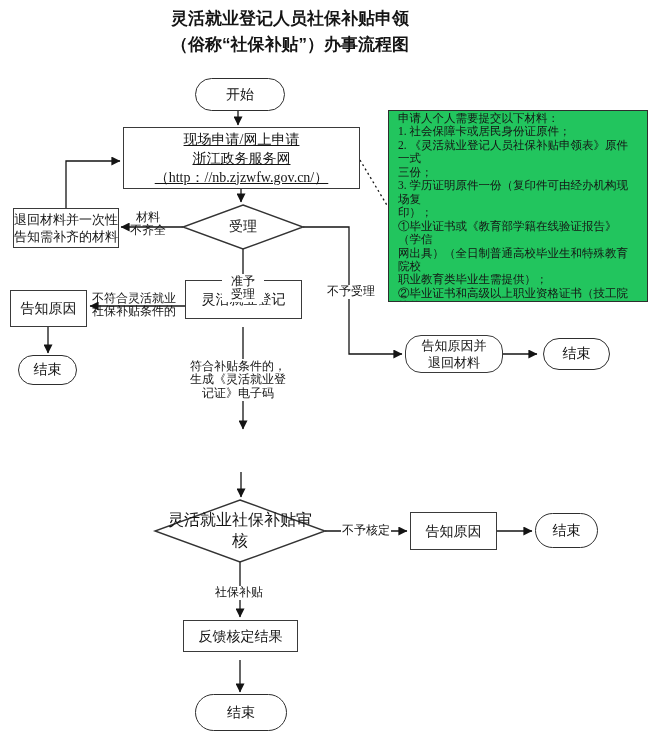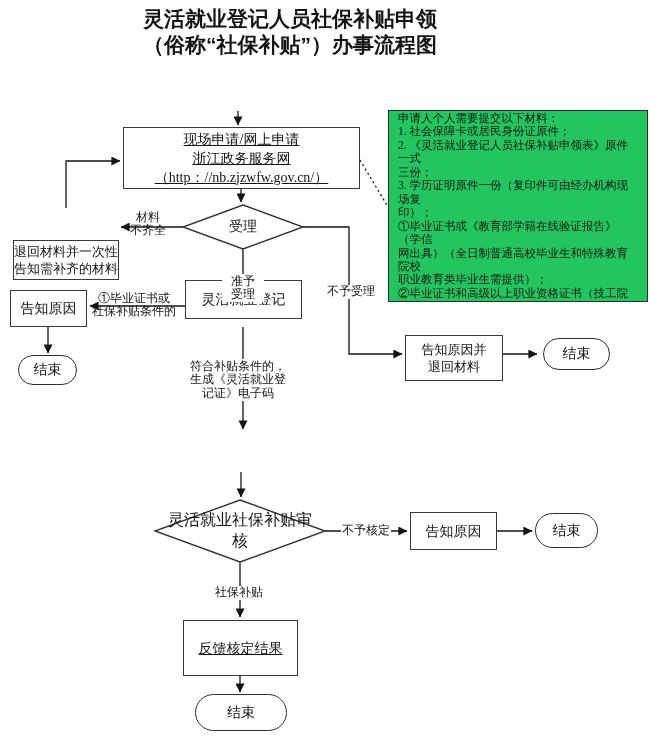--- a/index.html
+++ b/index.html
@@ -2,21 +2,21 @@
 <html><head>
 <meta charset="utf-8">
 <style>
   html,body{margin:0;padding:0;background:#fff;}
   #canvas{position:relative;width:650px;height:756px;background:#fff;overflow:hidden;
           font-family:"Liberation Serif","DejaVu Serif",serif;color:#141414;}
   #connectors{position:absolute;left:0;top:0;}
   .abs{position:absolute;box-sizing:border-box;}
   .title{left:0;top:6px;width:580px;text-align:center;
          font-family:"Liberation Sans","DejaVu Sans",sans-serif;
-         font-weight:bold;font-size:21px;line-height:26px;}
+         font-weight:bold;font-size:17px;line-height:26px;}
   .node{display:flex;align-items:center;justify-content:center;text-align:center;
         background:#fff;border:1.4px solid #3a3a3a;font-size:14px;line-height:19px;
         white-space:pre-line;}
   .oval{display:flex;align-items:center;justify-content:center;text-align:center;
         background:#fff;border:1.3px solid #2e2e2e;font-size:14px;border-radius:999px;}
   .dtext{display:flex;align-items:center;justify-content:center;text-align:center;
          font-size:14px;}
   .elabel{display:flex;align-items:center;justify-content:center;text-align:center;
           font-size:12px;line-height:13.5px;white-space:pre-line;}
   .wbg{background:#fff;}
@@ -57,20 +57,21 @@
       <polygon points="243,205 303,227 243,249 183,227"></polygon>
       <polygon points="240,500 325,531 240,562 155,531"></polygon>
     </g>
   </svg>
 
   <div class="abs title">
     <div>灵活就业登记人员社保补贴申领</div>
     <div>（俗称“社保补贴”）办事流程图</div>
   </div>
 
+  <div class="abs oval" style="left:195px;top:78px;width:90px;height:33px;">开始</div>
 
   <div class="abs node" style="left:123px;top:127px;width:237px;height:62px;text-decoration:underline;">现场申请/网上申请
 浙江政务服务网
 （http：//nb.zjzwfw.gov.cn/）</div>
 
   <div class="abs note" style="left:388px;top:110px;width:260px;height:192px;">申请人个人需要提交以下材料：
 1. 社会保障卡或居民身份证原件；
 2. 《灵活就业登记人员社保补贴申领表》原件一式
 三份；
 3. 学历证明原件一份（复印件可由经办机构现场复
@@ -79,54 +80,54 @@
 网出具）（全日制普通高校毕业生和特殊教育院校
 职业教育类毕业生需提供）；
 ②毕业证书和高级以上职业资格证书（技工院校的
 高级工班、预备技师（技师）班毕业生需提供）；
 ③毕业证书或学位证书、国外学历学位认证书（教
 育部留学服务中心出具）（留学回国毕业生需提
 供）。</div>
 
   <div class="abs dtext" style="left:193px;top:215px;width:100px;height:24px;">受理</div>
 
-  <div class="abs node small" style="left:13px;top:208px;width:106px;height:40px;margin-top:32px;">退回材料并一次性
+  <div class="abs node small" style="left:13px;top:208px;width:106px;height:40px;">退回材料并一次性
 告知需补齐的材料</div>
 
   <div class="abs node" style="left:10px;top:290px;width:77px;height:37px;">告知原因</div>
 
   <div class="abs oval" style="left:18px;top:355px;width:59px;height:30px;">结束</div>
 
   <div class="abs node" style="left:185px;top:280px;width:117px;height:39px;">灵活就业登记</div>
 
-  <div class="abs node small" style="left:405px;top:335px;width:98px;height:46px;">告知原因并
+  <div class="abs node small" style="left:405px;top:335px;width:98px;height:38px;border-radius:16px;">告知原因并
 退回材料</div>
 
   <div class="abs oval" style="left:543px;top:338px;width:67px;height:32px;">结束</div>
 
 
   <div class="abs dtext" style="left:165px;top:519px;width:150px;height:24px;font-size:16px;">灵活就业社保补贴审核</div>
 
   <div class="abs node" style="left:410px;top:512px;width:87px;height:38px;">告知原因</div>
 
   <div class="abs oval" style="left:535px;top:513px;width:63px;height:35px;">结束</div>
 
-  <div class="abs node" style="left:183px;top:620px;width:115px;height:56px;text-decoration:underline;">反馈核定结果</div>
+  <div class="abs node" style="left:183px;top:620px;width:115px;height:32px;">反馈核定结果</div>
 
   <div class="abs oval" style="left:195px;top:694px;width:92px;height:37px;">结束</div>
 
   <div class="abs elabel" style="left:117px;top:210px;width:62px;height:28px;">材料
 不齐全</div>
 
   <div class="abs elabel wbg" style="left:222px;top:250px;width:42px;height:28px;margin-top:24px;">准予
 受理</div>
 
   <div class="abs elabel wbg" style="left:326px;top:285px;width:50px;height:14px;text-align:center;">不予受理</div>
 
-  <div class="abs elabel" style="left:91px;top:291px;width:86px;height:28px;">①毕业证书或
+  <div class="abs elabel" style="left:91px;top:291px;width:86px;height:28px;">不符合灵活就业
 社保补贴条件的</div>
 
   <div class="abs elabel wbg" style="left:187px;top:359px;width:102px;height:42px;">符合补贴条件的，
 生成《灵活就业登
 记证》电子码</div>
 
   <div class="abs elabel wbg" style="left:341px;top:524px;width:50px;height:14px;">不予核定</div>
 
   <div class="abs elabel wbg" style="left:213px;top:586px;width:52px;height:14px;">社保补贴</div>
 

